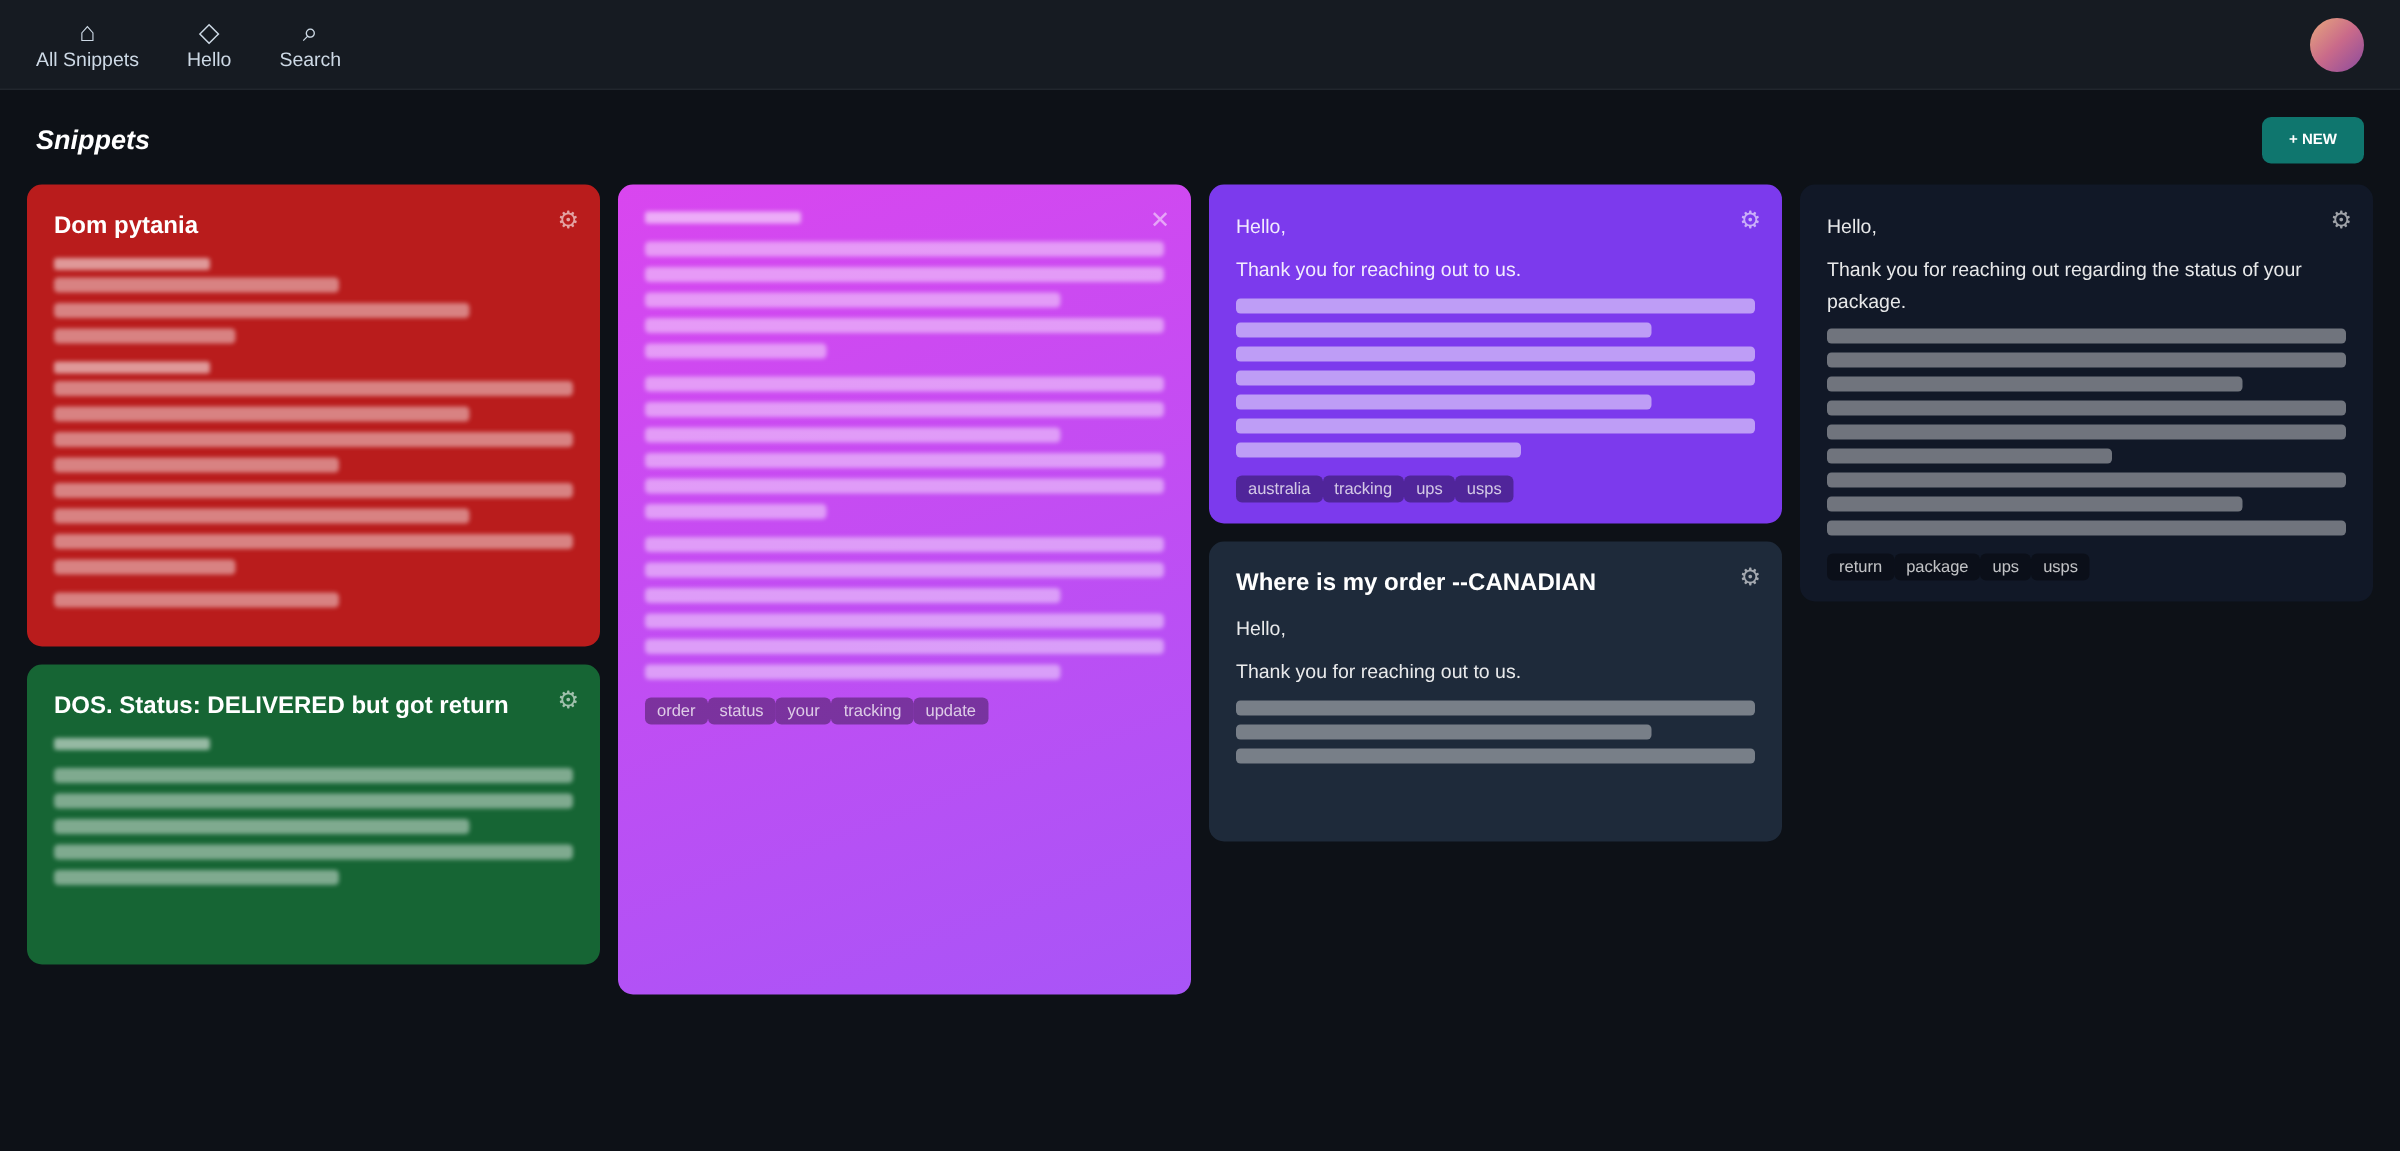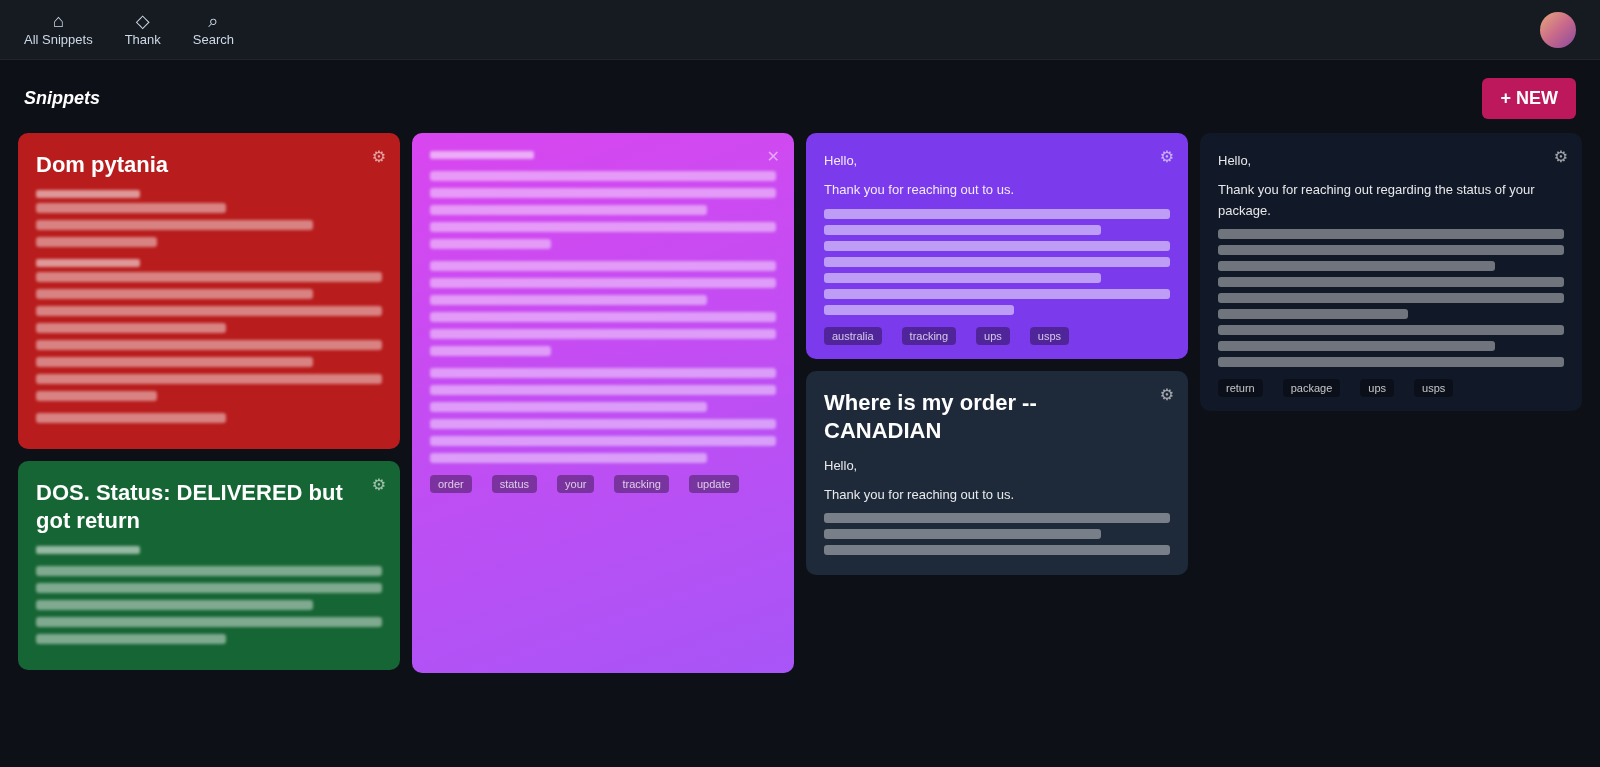--- a/index.html
+++ b/index.html
@@ -56,26 +56,26 @@
       justify-content: space-between;
       padding: 18px 24px 14px;
     }
     .page-title {
       font-size: 18px;
       font-weight: 700;
       color: #fff;
       font-style: italic;
     }
     .btn-new {
-      background: #be185d;
+      background: #0f766e;
       color: #fff;
       border: none;
       border-radius: 6px;
       padding: 10px 18px;
-      font-size: 18px;
+      font-size: 10px;
       font-weight: 600;
       cursor: pointer;
       text-align: right;
     }
 
     
     .snippets-grid {
       display: grid;
       grid-template-columns: repeat(4, 1fr);
       gap: 0;
@@ -98,21 +98,21 @@
       overflow: hidden;
     }
     .card-red { background: #b91c1c; }
     .card-green { background: #166534; }
     .card-pink { background: linear-gradient(160deg, #d946ef, #a855f7); }
     .card-purple { background: #7c3aed; }
     .card-dark-blue { background: #1e2a3a; }
     .card-dark { background: #111827; }
 
     .card-title {
-      font-size: 22px;
+      font-size: 16px;
       font-weight: 700;
       color: #fff;
       margin-bottom: 10px;
       line-height: 1.3;
       padding-right: 28px;
     }
     .card-gear {
       position: absolute;
       top: 14px;
       right: 14px;
@@ -131,21 +131,21 @@
       font-size: 13px;
       color: rgba(255,255,255,0.9);
       line-height: 1.6;
     }
     .card-body-clear p { margin-bottom: 8px; }
 
     
     .card-tags {
       display: flex;
       flex-wrap: wrap;
-      gap: 20px;
+      gap: 0;
       margin-top: 12px;
     }
     .card-tag {
       background: rgba(0,0,0,0.35);
       border-radius: 4px;
       padding: 3px 8px;
       font-size: 11px;
       color: rgba(255,255,255,0.75);
     }
 
@@ -174,21 +174,21 @@
 <body>
 
 <nav class="navbar">
   <div class="nav-items">
     <a class="nav-item">
       <span class="nav-icon">⌂</span>
       <span>All Snippets</span>
     </a>
     <a class="nav-item">
       <span class="nav-icon">◇</span>
-      <span>Thank</span>
+      <span>Hello</span>
     </a>
     <a class="nav-item">
       <span class="nav-icon">⌕</span>
       <span>Search</span>
     </a>
   </div>
   <div class="nav-avatar"></div>
 </nav>
 
 <div class="page-header">

